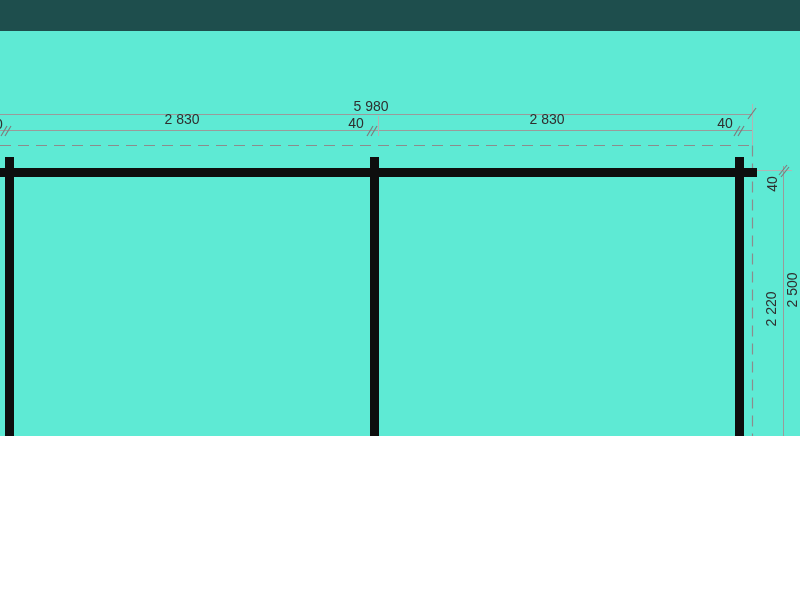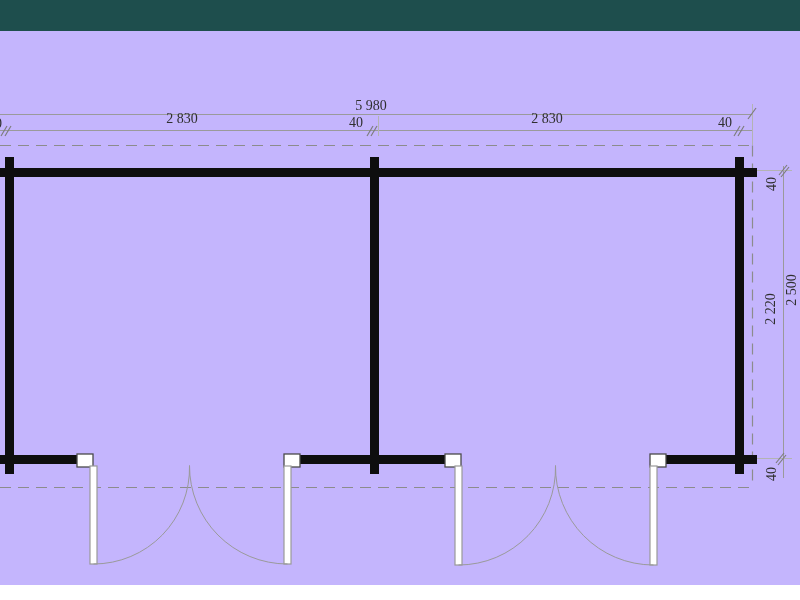--- a/index.html
+++ b/index.html
@@ -1,18 +1,18 @@
 <!DOCTYPE html>
 <html><head>
 <meta charset="utf-8">
 <style>
   html,body{margin:0;padding:0;}
   #screen{
-    position:relative;width:800px;height:585px;background:#c4b5fd;overflow:hidden;
-    font-family:Liberation Serif, serif;color:#2f2f2f;
+    position:relative;width:800px;height:436px;background:#5eead4;overflow:hidden;
+    font-family:Liberation Sans, sans-serif;color:#2f2f2f;
   }
   #top-bar{position:absolute;left:0;top:0;width:800px;height:31px;}
   #plan{position:absolute;left:0;top:28px;width:800px;height:572px;}
   #plan svg{position:absolute;left:0;top:0;}
   .dim{
     position:absolute;font-size:14px;line-height:16px;text-align:center;
     white-space:nowrap;color:#2f2f2f;
   }
   .rot{transform:rotate(-90deg);transform-origin:center center;}
 </style>

